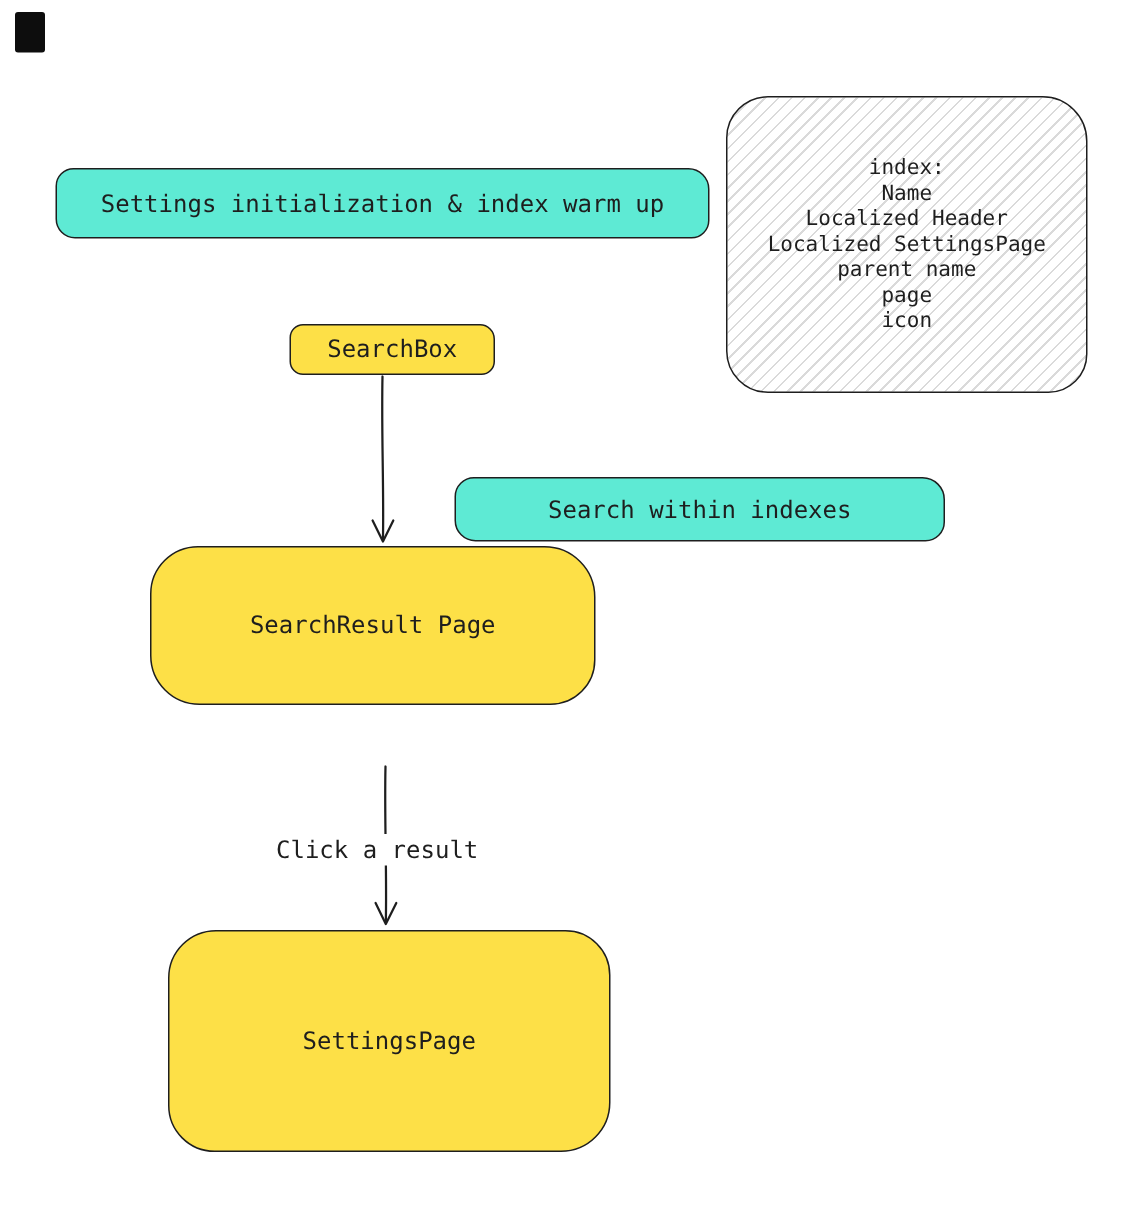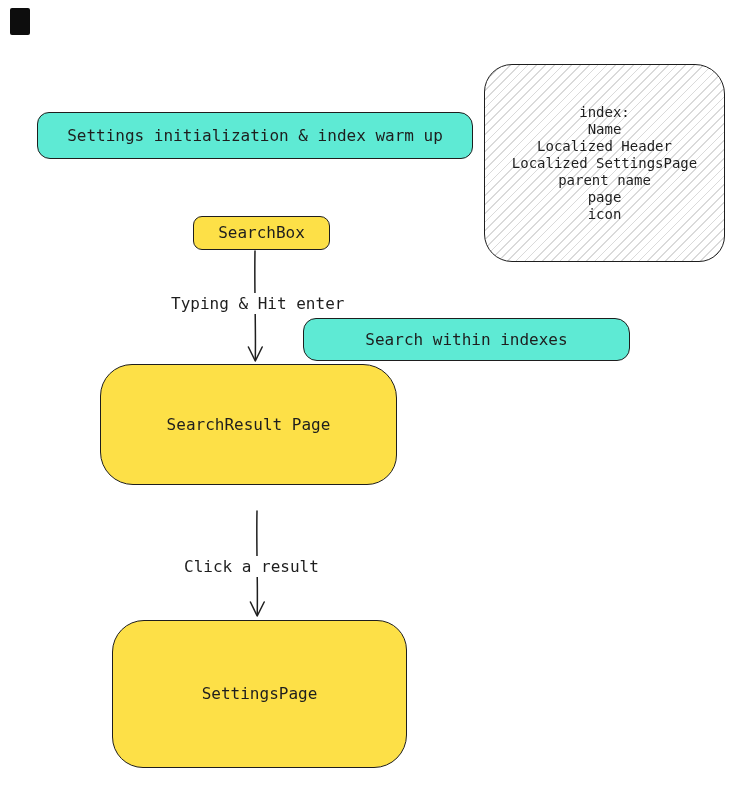--- a/index.html
+++ b/index.html
@@ -69,21 +69,21 @@
 
   #search-within {
     left: 303px; top: 318px;
     width: 327px; height: 43px;
     border-radius: 13px 15px 13px 14px;
     z-index: 2;
   }
 
   #search-result {
     left: 100px; top: 364px;
-    width: 297px; height: 121px;
+    width: 297px; height: 106px;
     border-radius: 32px 34px 30px 33px;
   }
 
   #settings-page {
     left: 112px; top: 620px;
     width: 295px; height: 148px;
     border-radius: 32px 30px 33px 31px;
   }
 
   #expand-box {
@@ -153,16 +153,15 @@
     <g stroke="#1e1e1e" stroke-width="1.5" fill="none" stroke-linecap="round" stroke-linejoin="round">
       <path d="M255 251 C 254.2 288, 256 326, 255.3 360"></path>
       <path d="M248.4 347 L255.3 361 L262.2 347"></path>
     </g>
     <g stroke="#1e1e1e" stroke-width="1.5" fill="none" stroke-linecap="round" stroke-linejoin="round">
       <path d="M257 511 C 256.2 546, 258 583, 257.2 615"></path>
       <path d="M250.4 602 L257.2 616 L264.2 602"></path>
     </g>
   </svg>
 
-  <div class="edge-label" id="typing-label">Typing &amp; Hit enter</div>
   <div class="edge-label" id="click-label">Click a result</div>
 
 </div>
 
 </body></html>

